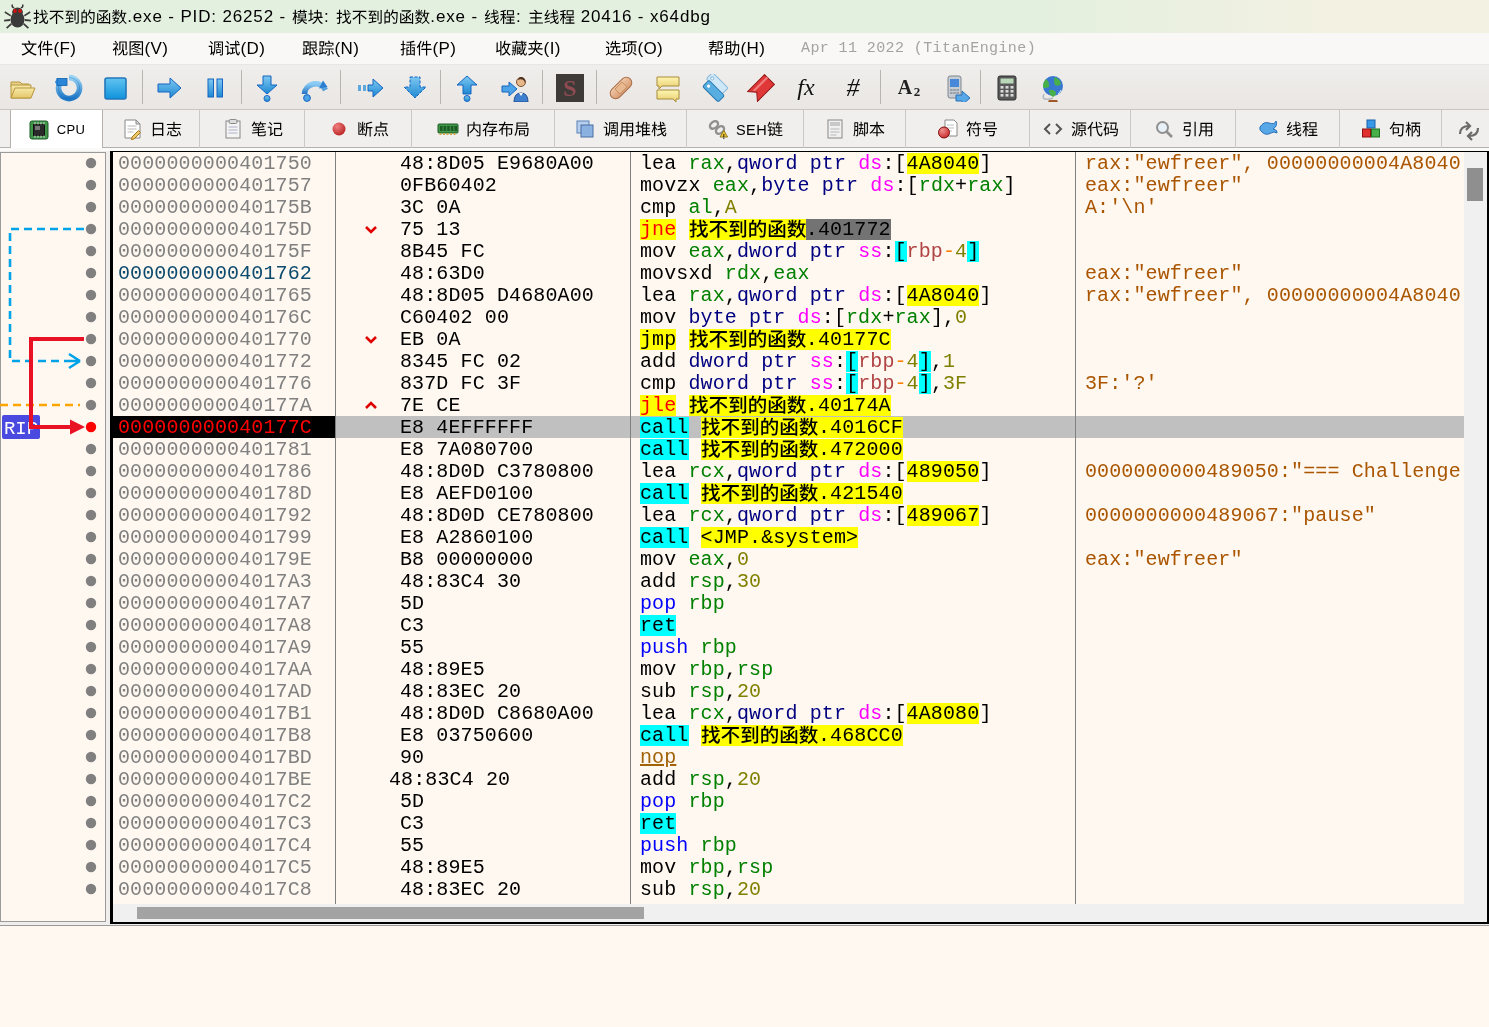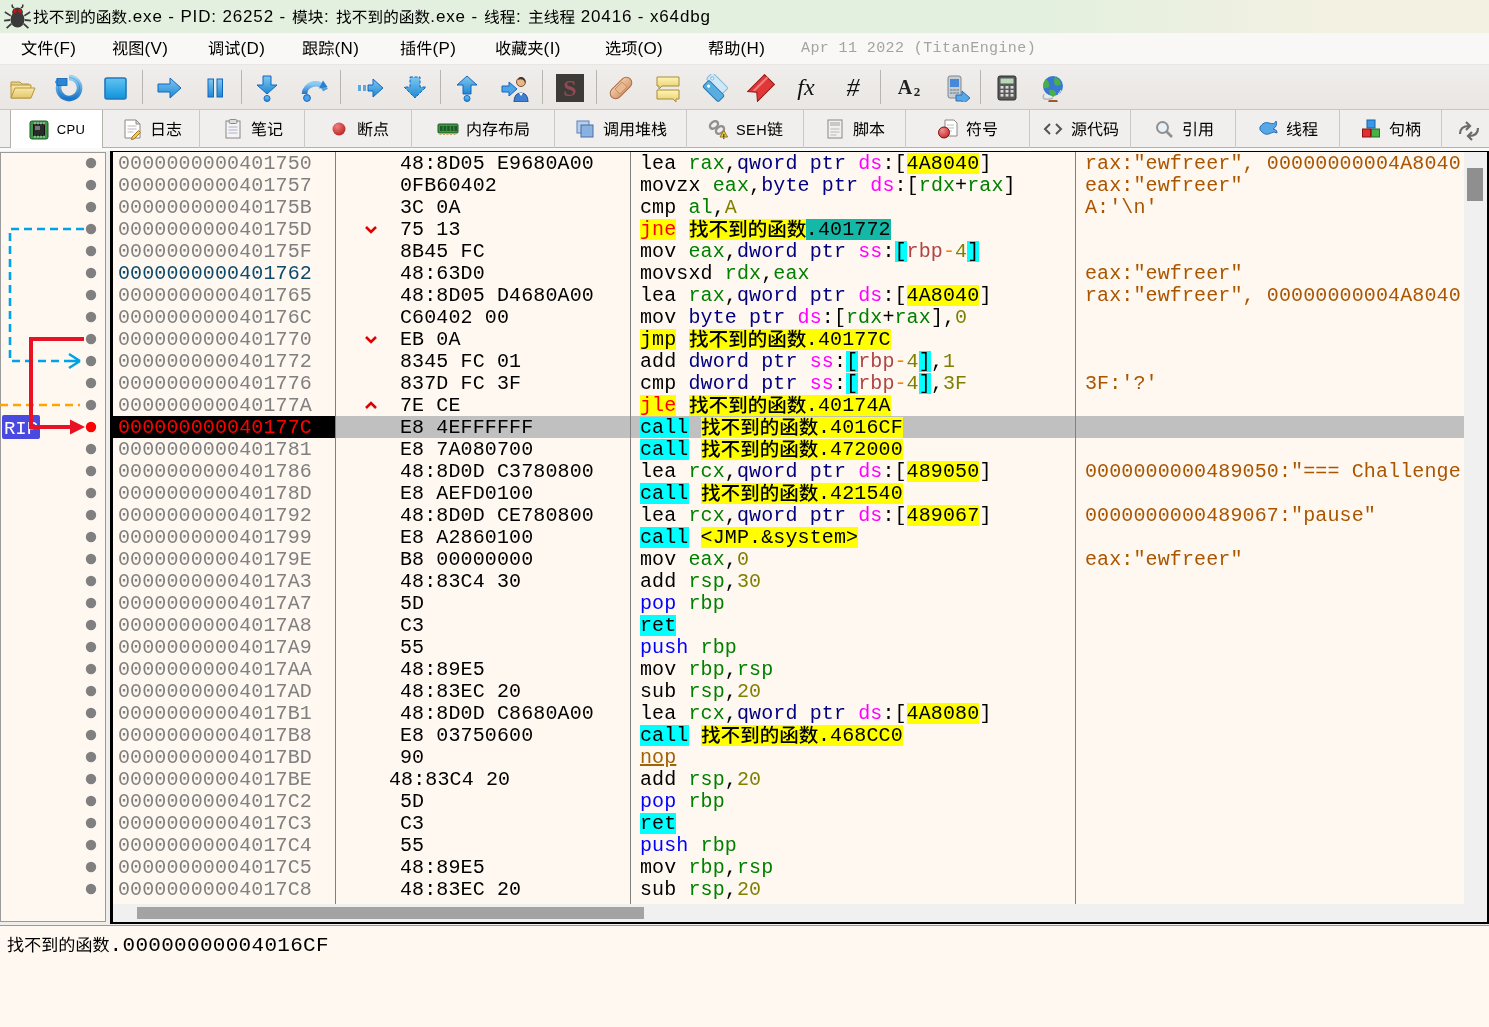--- a/index.html
+++ b/index.html
@@ -628,21 +628,21 @@
     <span class="cell" style="left:640.0px;top:218.5px;color:#ff0000;background:#ffff00;">jne</span>
     <span class="cell" style="left:676.4px;top:218.5px;">&nbsp;</span>
     <span class="cell" style="left:688.5px;top:218.5px;background:#ffff00;width:117.4px;color:#000000"><svg class="k" style="width:117.4px;height:19.56px;" viewBox="0 -880 6000 1000">
         <use href="#m627E" x="0"></use>
         <use href="#m4E0D" x="1000"></use>
         <use href="#m5230" x="2000"></use>
         <use href="#m7684" x="3000"></use>
         <use href="#m51FD" x="4000"></use>
         <use href="#m6570" x="5000"></use>
       </svg></span>
-    <span class="cell" style="left:805.8px;top:218.5px;background:#14b8a6;">.401772</span>
+    <span class="cell" style="left:805.8px;top:218.5px;background:#737373;">.401772</span>
     <span class="cell" style="left:118px;top:240.5px;color:#808080">000000000040175F</span>
     <span class="cell" style="left:400px;top:240.5px">8B45 FC</span>
     <span class="cell" style="left:640.0px;top:240.5px;">mov&nbsp;</span>
     <span class="cell" style="left:688.5px;top:240.5px;color:#008000;">eax</span>
     <span class="cell" style="left:724.8px;top:240.5px;">,</span>
     <span class="cell" style="left:737.0px;top:240.5px;color:#000080;">dword&nbsp;ptr</span>
     <span class="cell" style="left:846.0px;top:240.5px;">&nbsp;</span>
     <span class="cell" style="left:858.2px;top:240.5px;color:#ff00ff;">ss</span>
     <span class="cell" style="left:882.4px;top:240.5px;">:</span>
     <span class="cell" style="left:894.5px;top:240.5px;background:#00ffff;">[</span>
@@ -694,21 +694,21 @@
     <span class="cell" style="left:688.5px;top:328.5px;background:#ffff00;width:117.4px;color:#000000"><svg class="k" style="width:117.4px;height:19.56px;" viewBox="0 -880 6000 1000">
         <use href="#m627E" x="0"></use>
         <use href="#m4E0D" x="1000"></use>
         <use href="#m5230" x="2000"></use>
         <use href="#m7684" x="3000"></use>
         <use href="#m51FD" x="4000"></use>
         <use href="#m6570" x="5000"></use>
       </svg></span>
     <span class="cell" style="left:805.8px;top:328.5px;background:#ffff00;">.40177C</span>
     <span class="cell" style="left:118px;top:350.5px;color:#808080">0000000000401772</span>
-    <span class="cell" style="left:400px;top:350.5px">8345 FC 01</span>
+    <span class="cell" style="left:400px;top:350.5px">8345 FC 02</span>
     <span class="cell" style="left:640.0px;top:350.5px;">add&nbsp;</span>
     <span class="cell" style="left:688.5px;top:350.5px;color:#000080;">dword&nbsp;ptr</span>
     <span class="cell" style="left:797.6px;top:350.5px;">&nbsp;</span>
     <span class="cell" style="left:809.7px;top:350.5px;color:#ff00ff;">ss</span>
     <span class="cell" style="left:833.9px;top:350.5px;">:</span>
     <span class="cell" style="left:846.0px;top:350.5px;background:#00ffff;">[</span>
     <span class="cell" style="left:858.2px;top:350.5px;color:#b04343;">rbp</span>
     <span class="cell" style="left:894.5px;top:350.5px;color:#ff8000;">-</span>
     <span class="cell" style="left:906.6px;top:350.5px;color:#808000;">4</span>
     <span class="cell" style="left:918.8px;top:350.5px;background:#00ffff;">]</span>
@@ -961,20 +961,12 @@
       <path d="M70 275 l0 -7.5 15 7.5 -15 7.5 Z" fill="#e81224"></path>
     </svg>
     <div class="abs" style="left:0;top:148px;width:1489px;height:3px;background:#fafaf8"></div>
     <div class="abs vsb">
       <div class="th" style="top:16px;height:33px"></div>
     </div>
     <div class="abs hsb">
       <div class="th" style="left:24px;width:507px"></div>
     </div>
     <div class="abs botpane"></div>
-    <div class="abs bline" style="left:7px;top:935px"><svg class="k" style="width:102.6px;height:17.10px;" viewBox="0 -880 6000 1000">
-        <use href="#u627E" x="0"></use>
-        <use href="#u4E0D" x="1000"></use>
-        <use href="#u5230" x="2000"></use>
-        <use href="#u7684" x="3000"></use>
-        <use href="#u51FD" x="4000"></use>
-        <use href="#u6570" x="5000"></use>
-      </svg>.00000000004016CF</div>
   </div>
 </body></html>

